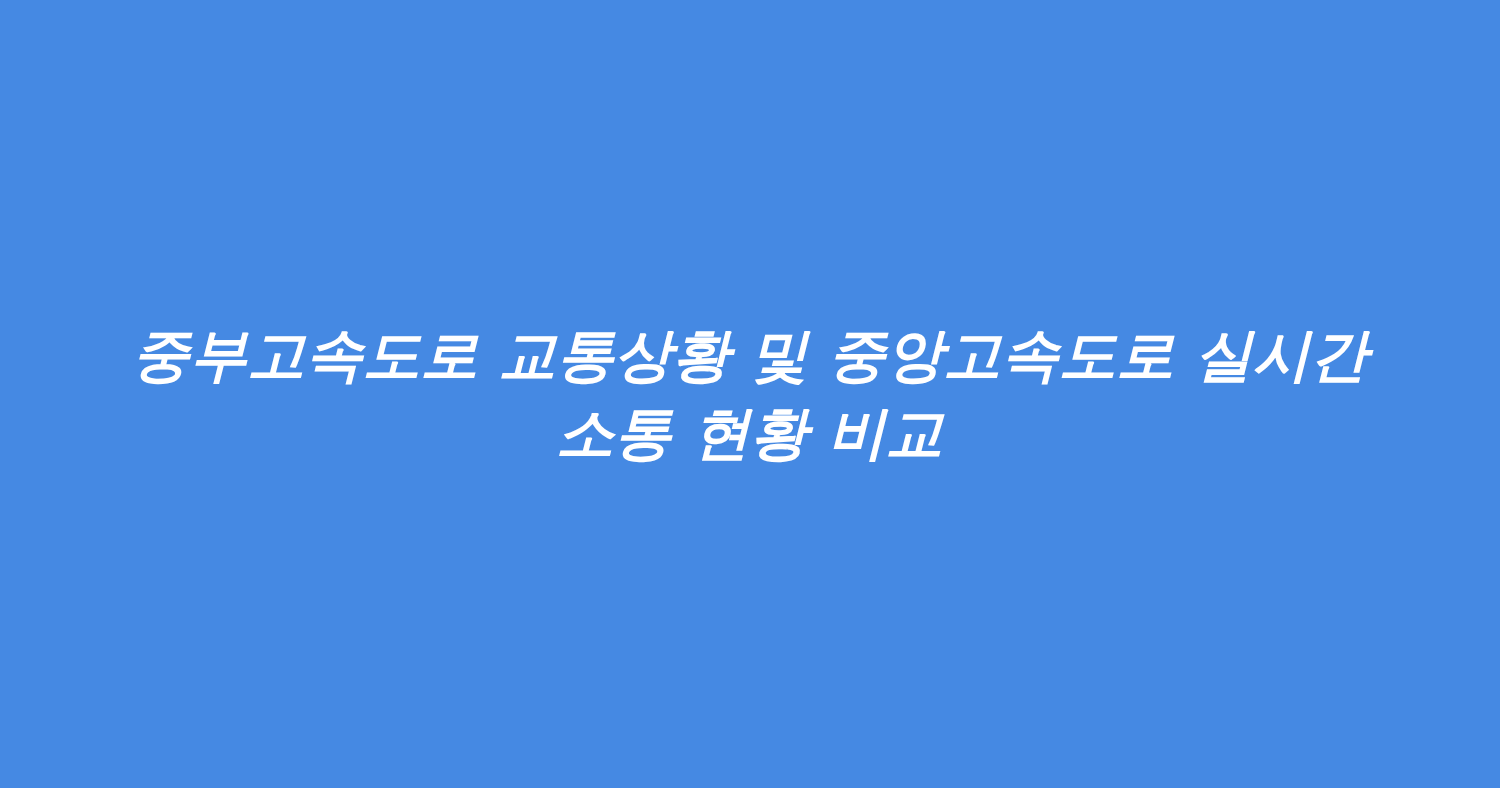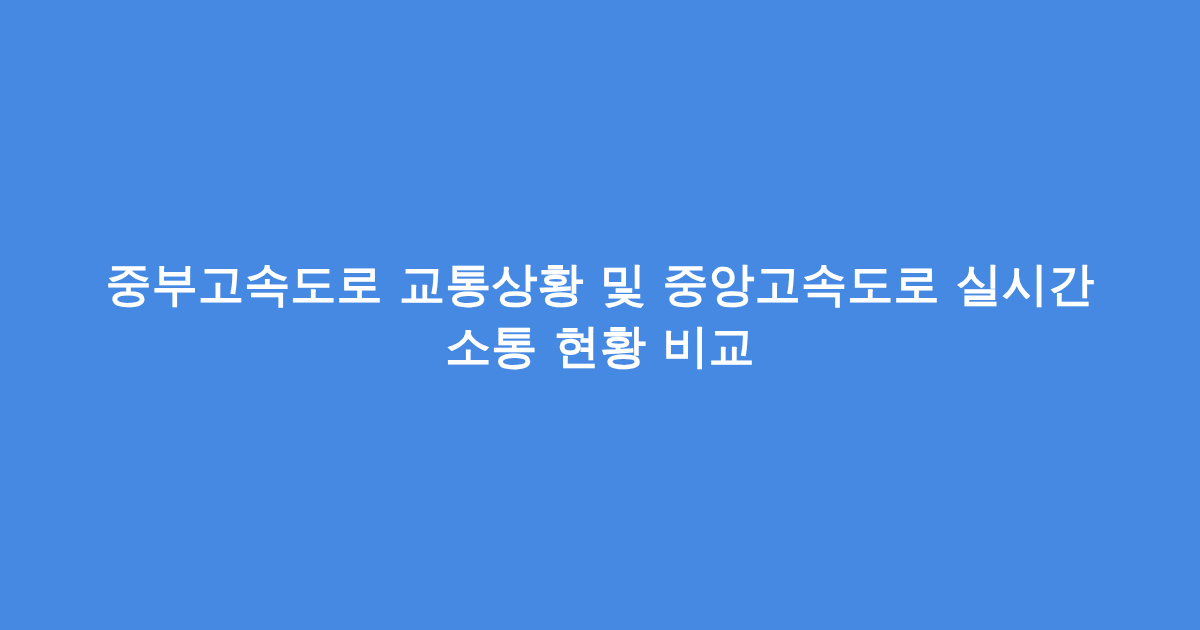--- a/index.html
+++ b/index.html
@@ -20,20 +20,21 @@
   .og-card {
     position: relative;
     box-sizing: border-box;
     width: 1200px;
     height: 630px;
     background-color: #4589e3;
     display: flex;
     align-items: center;
     justify-content: center;
     overflow: hidden;
+    font-style: italic;
   }
 
   
   .headline-block {
     box-sizing: border-box;
     width: 100%;
     padding: 0 78px;
     text-align: center;
   }
 

